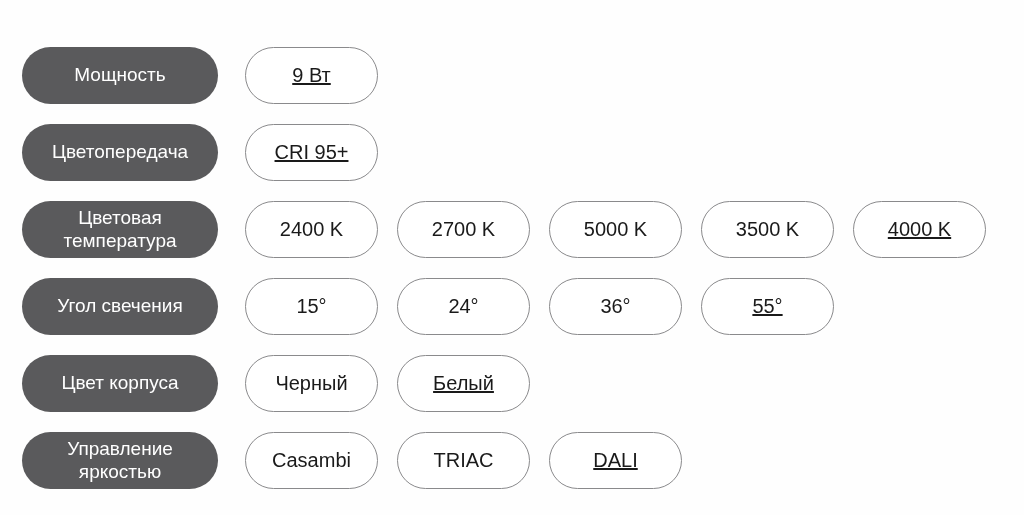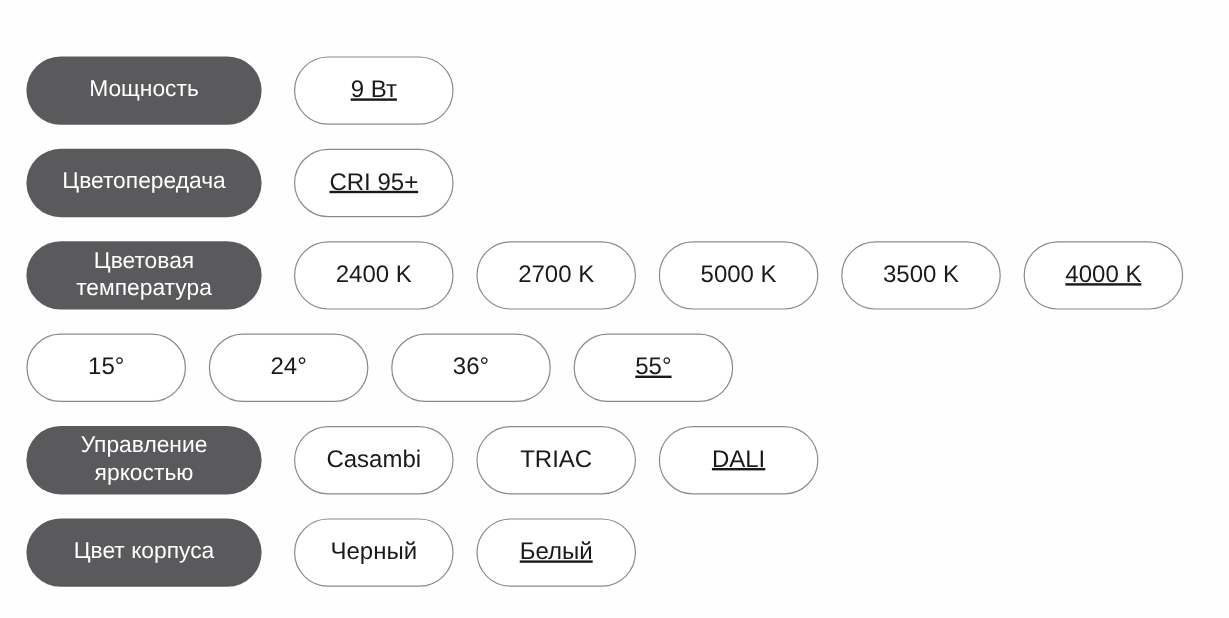--- a/index.html
+++ b/index.html
@@ -70,29 +70,30 @@
     </div>
     <div class="spec-row">
       <div class="label-pill">Цветовая температура</div>
       <button class="value-pill">2400 K</button>
       <button class="value-pill">2700 K</button>
       <button class="value-pill">5000 K</button>
       <button class="value-pill">3500 K</button>
       <button class="value-pill">4000 K</button>
     </div>
     <div class="spec-row">
+      <div class="label-pill">Угол свечения</div>
       <button class="value-pill">15°</button>
       <button class="value-pill">24°</button>
       <button class="value-pill">36°</button>
       <button class="value-pill">55°</button>
+    </div>
+    <div class="spec-row">
+      <div class="label-pill">Цвет корпуса</div>
+      <button class="value-pill">Черный</button>
+      <button class="value-pill">Белый</button>
     </div>
     <div class="spec-row">
       <div class="label-pill">Управление яркостью</div>
       <button class="value-pill">Casambi</button>
       <button class="value-pill">TRIAC</button>
       <button class="value-pill">DALI</button>
     </div>
-    <div class="spec-row">
-      <div class="label-pill">Цвет корпуса</div>
-      <button class="value-pill">Черный</button>
-      <button class="value-pill">Белый</button>
-    </div>
   </div>
 
 </body></html>

